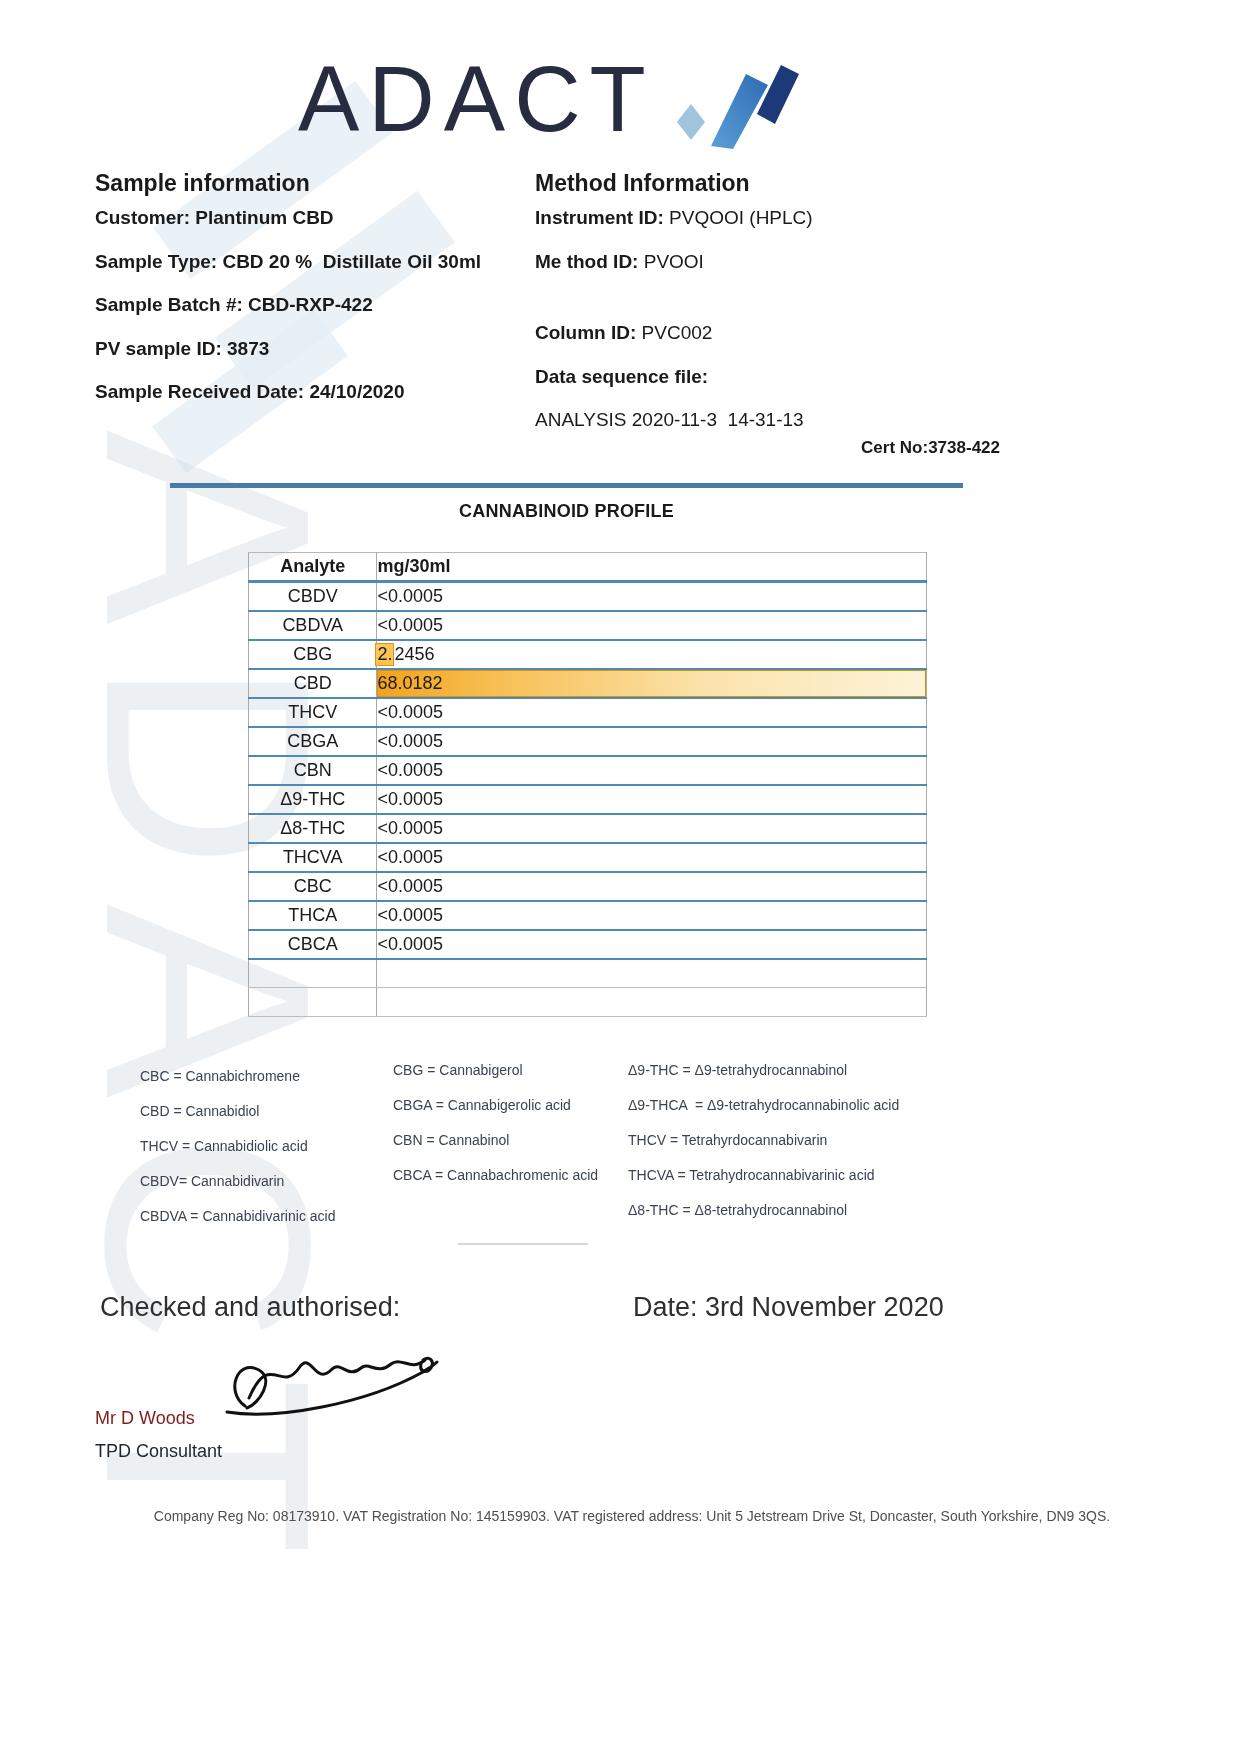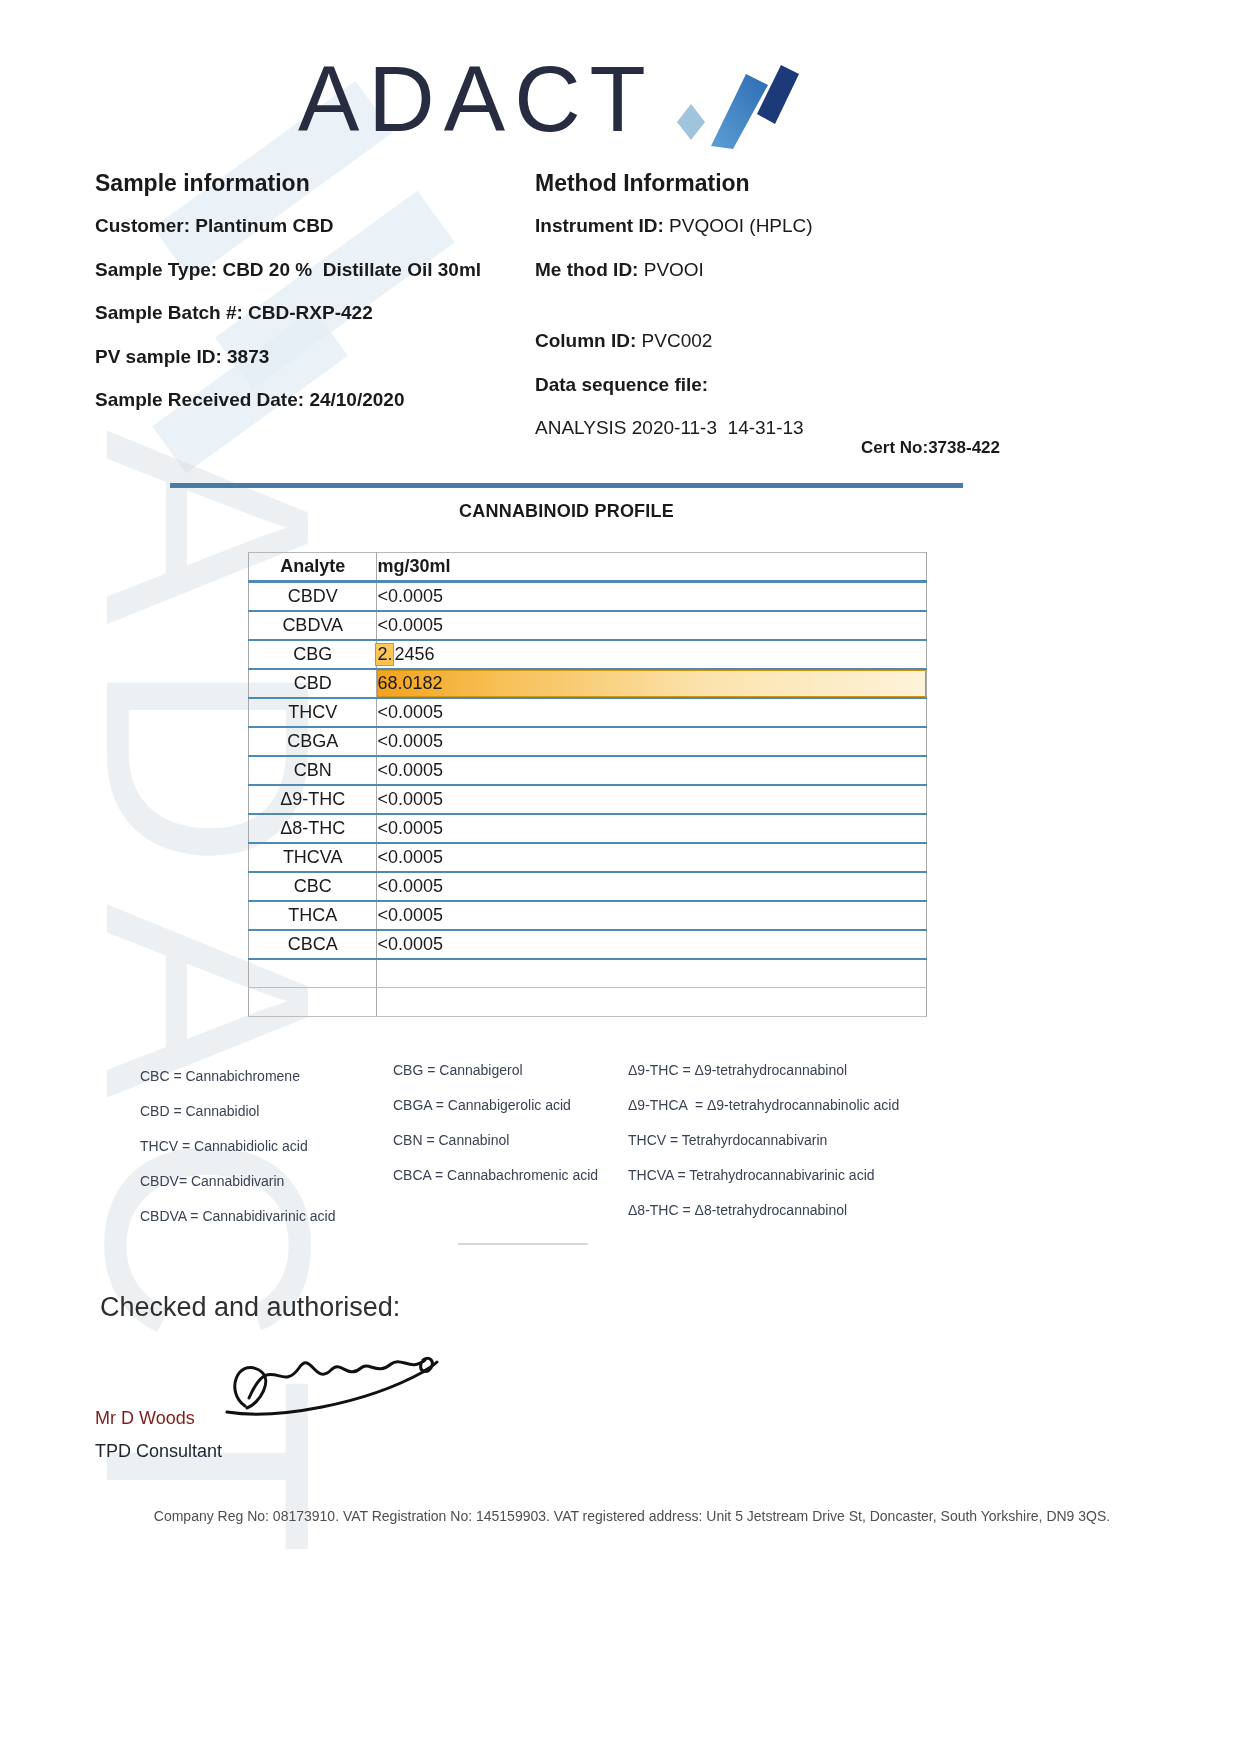--- a/index.html
+++ b/index.html
@@ -20,21 +20,21 @@
 
   
   .logo-wrap { position:absolute; left:298px; top:52px; display:flex; align-items:flex-start; }
   .logo-text { font-size:92px; line-height:95px; letter-spacing:9px; color:#272c41; font-weight:400; }
   .logo-mark { margin-left:14px; margin-top:2px; }
 
   
   .info-block { position:absolute; width:445px; }
   .sample-block { left:95px; top:170px; }
   .method-block { left:535px; top:170px; width:470px; }
-  .info-title { font-size:23px; font-weight:bold; margin-bottom:16px; }
+  .info-title { font-size:23px; font-weight:bold; margin-bottom:8px; }
   .field { font-size:19px; line-height:1.4; margin-bottom:17px; white-space:pre-wrap; }
   .field .lbl { font-weight:bold; }
   .sample-block .field .val { font-weight:bold; }
   .method-fields .field:nth-child(3) { margin-top:45px; }
 
   .cert-no { position:absolute; left:820px; top:438px; width:180px; font-size:17px; font-weight:bold; text-align:right; }
 
   
   .rule { position:absolute; left:170px; top:483px; width:793px; height:5px; background:#4a7ba7; }
   .profile-title { position:absolute; left:170px; top:501px; width:793px; text-align:center;
@@ -221,20 +221,21 @@
         <div class="legend-item">Δ9-THC = Δ9-tetrahydrocannabinol</div>
         <div class="legend-item">Δ9-THCA  = Δ9-tetrahydrocannabinolic acid</div>
         <div class="legend-item">THCV = Tetrahyrdocannabivarin</div>
         <div class="legend-item">THCVA = Tetrahydrocannabivarinic acid</div>
         <div class="legend-item">Δ8-THC = Δ8-tetrahydrocannabinol</div>
       </div>
 
     <div class="scan-mark"></div>
 
     <div class="auth-label">Checked and authorised:</div>
+    <div class="date-label">Date: 3rd November 2020</div>
 
     <svg class="signature" width="235" height="88" viewBox="0 0 235 88">
       <g fill="none" stroke="#111" stroke-width="3" stroke-linecap="round" stroke-linejoin="round">
         <path d="M30,78 C10,64 22,30 44,42 C60,51 44,76 32,80"></path>
         <path d="M34,70 C55,22 66,66 84,40 C96,22 100,58 116,42 C126,31 132,52 146,40 C154,33 162,48 176,36 C186,28 196,44 210,32"></path>
         <path d="M12,84 C62,92 150,76 208,44 C214,40 218,38 222,34"></path>
         <path d="M208,32 C214,28 220,32 216,40 C212,46 204,44 206,36"></path>
       </g>
     </svg>
 

